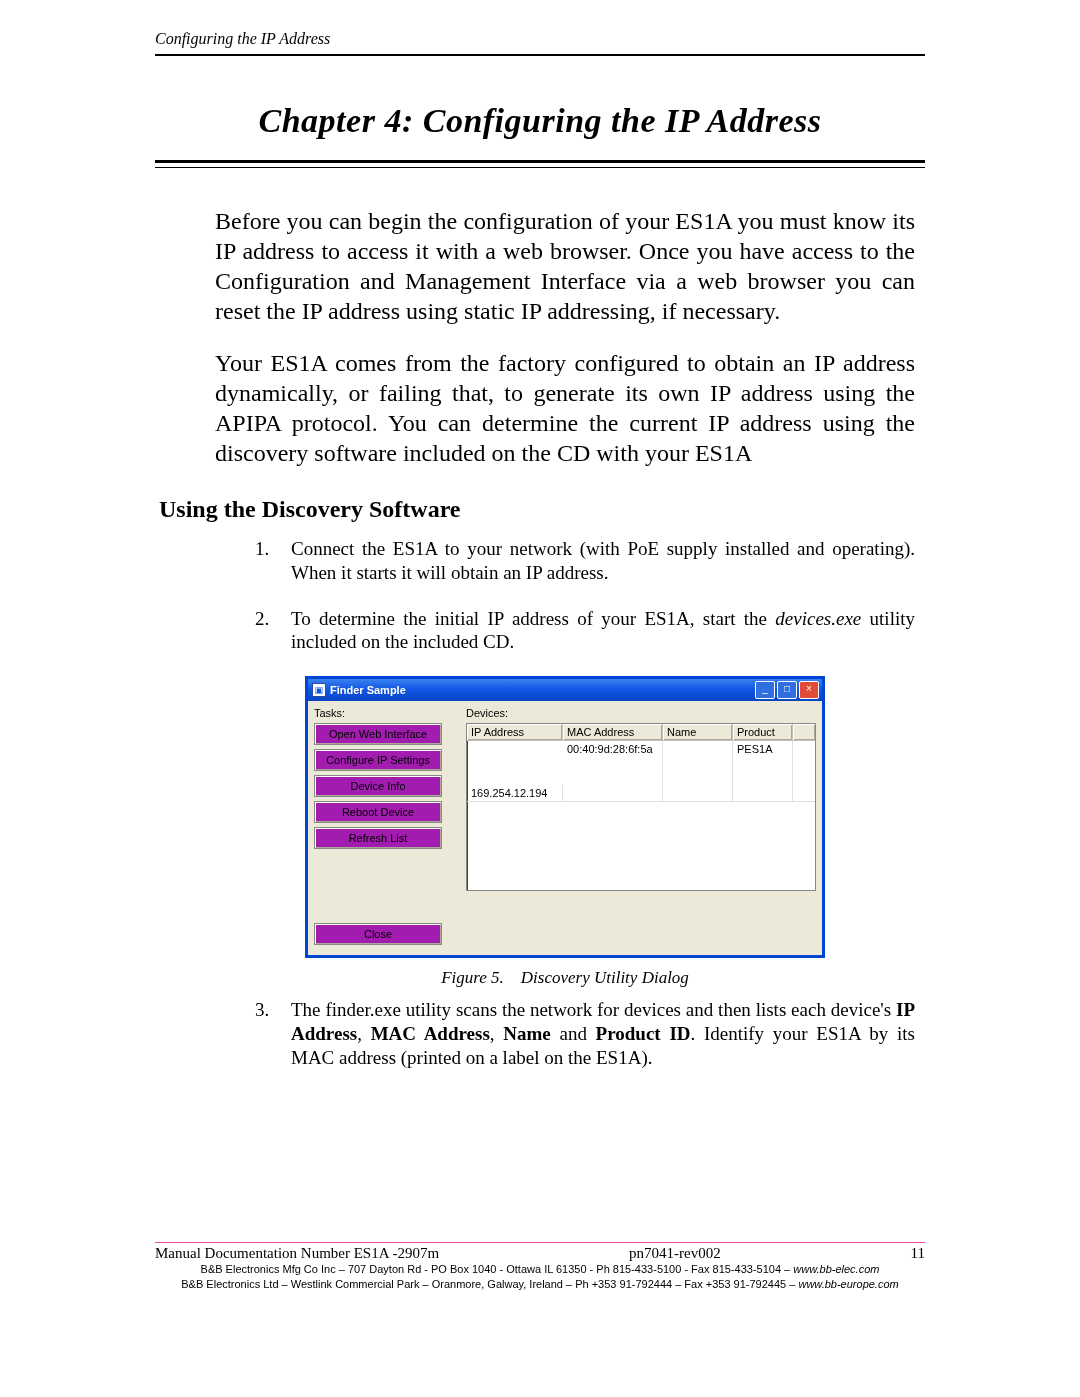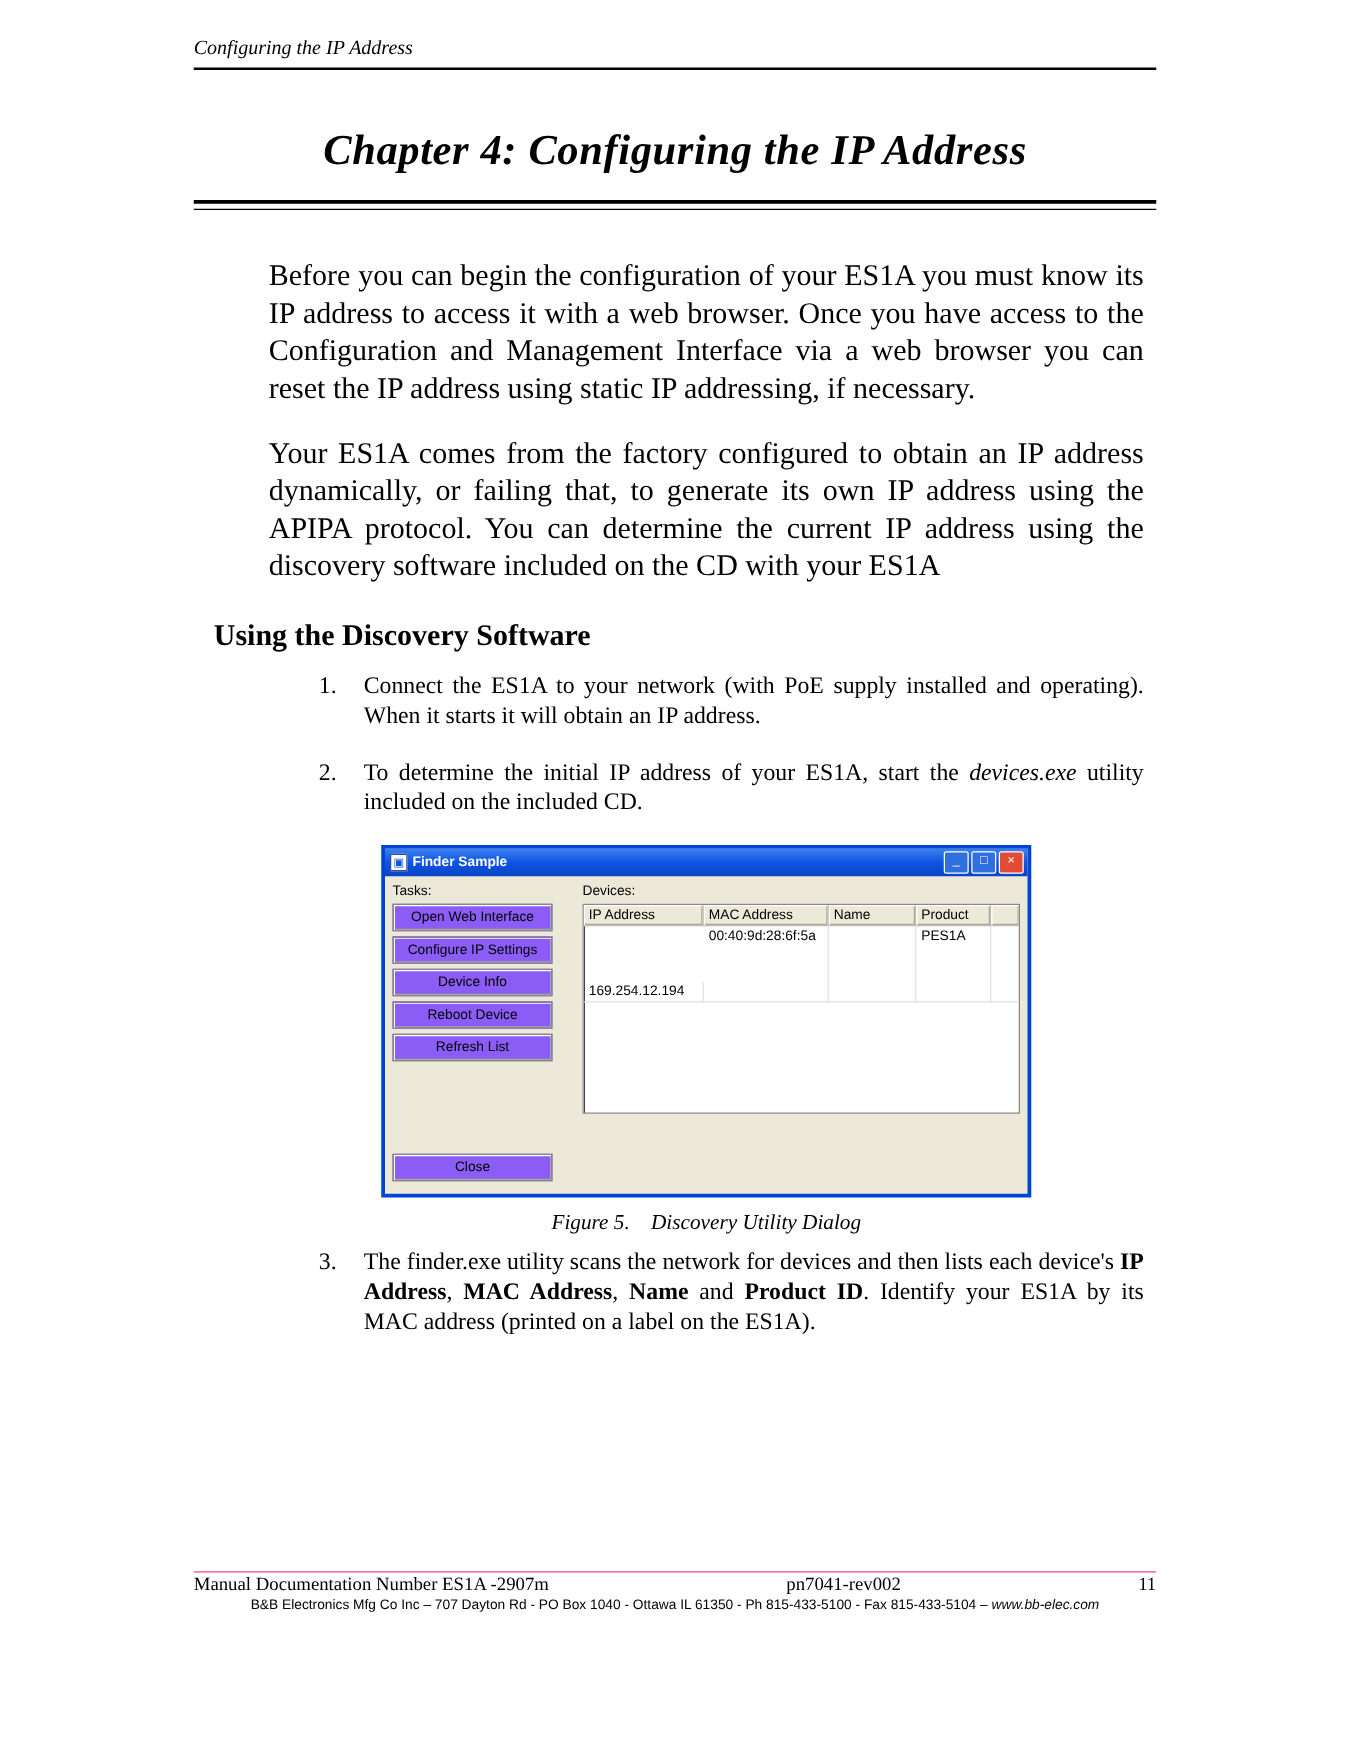--- a/index.html
+++ b/index.html
@@ -47,21 +47,21 @@
   }
   .para {
     font-size: 24px;
     line-height: 1.25;
     text-align: justify;
     margin: 0 0 22px 0;
   }
   h2.subhead {
     font-size: 24px;
     font-weight: bold;
-    margin: 28px 0 14px 16px;
+    margin: 28px 0 14px 4px;
   }
   ol.steps {
     margin: 0;
     padding: 0 0 0 40px;
     list-style: none;
     counter-reset: step;
   }
   ol.steps > li {
     counter-increment: step;
     position: relative;
@@ -130,21 +130,21 @@
     padding: 6px;
     gap: 24px;
   }
   .tasks-col { width: 128px; }
   .tasks-label, .devices-label { margin-bottom: 4px; }
   .task-btn {
     display: block;
     width: 100%;
     height: 22px;
     margin-bottom: 4px;
-    background: #8b5cf6;
+    background: #a21caf;
     border: 1px solid #888;
     box-shadow: inset 1px 1px 0 #fff, inset -1px -1px 0 #aca899;
     font-size: 11px;
     line-height: 20px;
     text-align: center;
     box-sizing: border-box;
   }
   .task-gap { height: 70px; }
   .devices-col { flex: 1; }
   .grid {
@@ -297,15 +297,18 @@
 
   <div class="footer">
     <div class="footer-row1">
       <span>Manual Documentation Number ES1A -2907m</span>
       <span>pn7041-rev002</span>
       <span>11</span>
     </div>
     <div class="footer-small">
       <span>B&amp;B Electronics Mfg Co Inc – 707 Dayton Rd - PO Box 1040 - Ottawa IL 61350 - Ph 815-433-5100 - Fax 815-433-5104 – </span><span class="site">www.bb-elec.com</span>
     </div>
+    <div class="footer-small">
+      <span>B&amp;B Electronics Ltd – Westlink Commercial Park – Oranmore, Galway, Ireland – Ph +353 91-792444 – Fax +353 91-792445 – </span><span class="site">www.bb-europe.com</span>
+    </div>
   </div>
 
 </div>
 
 </body></html>

